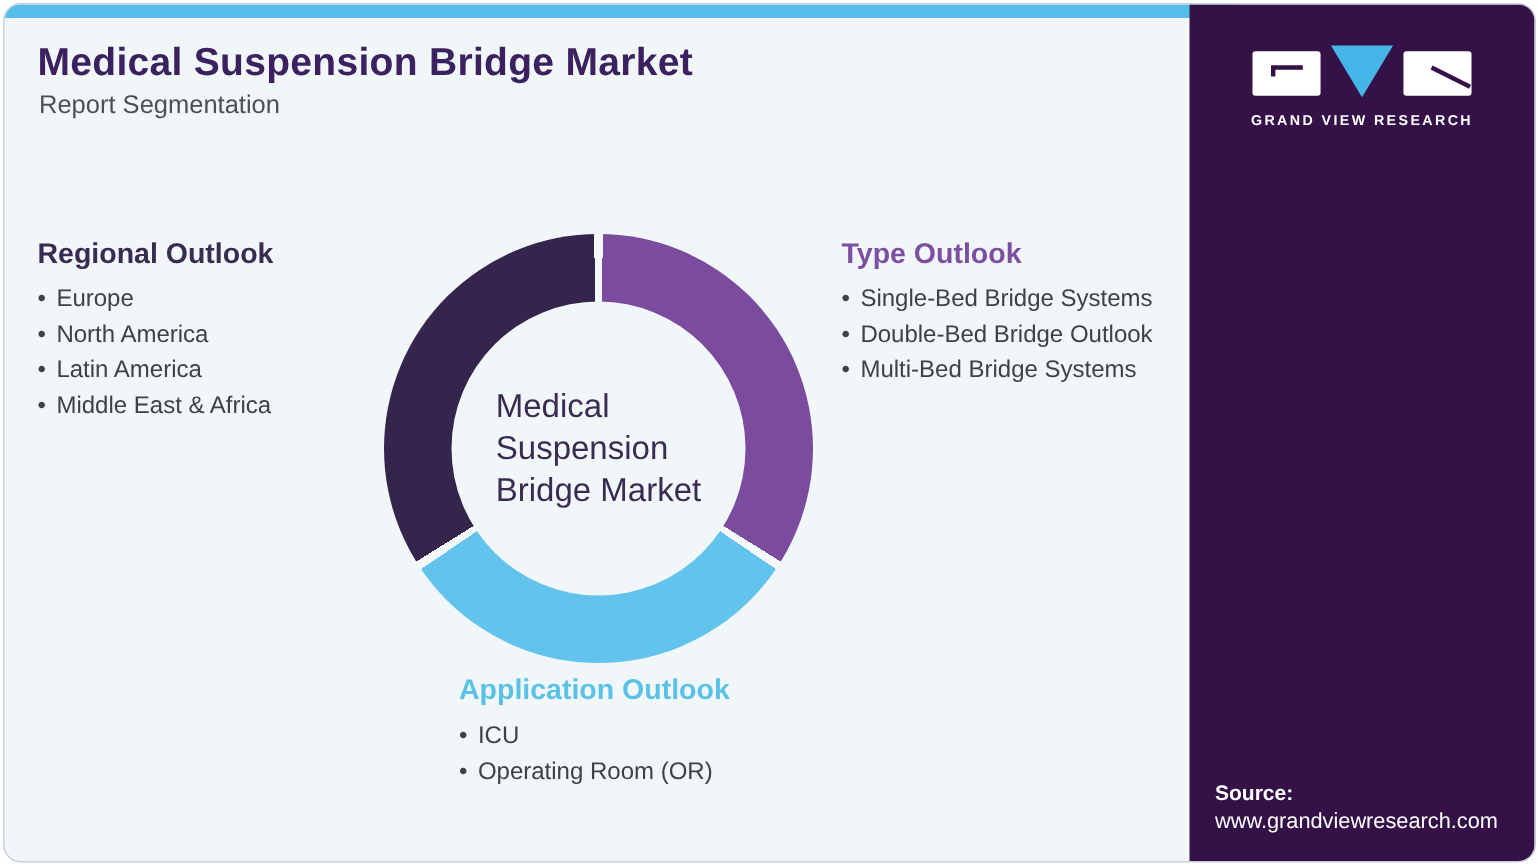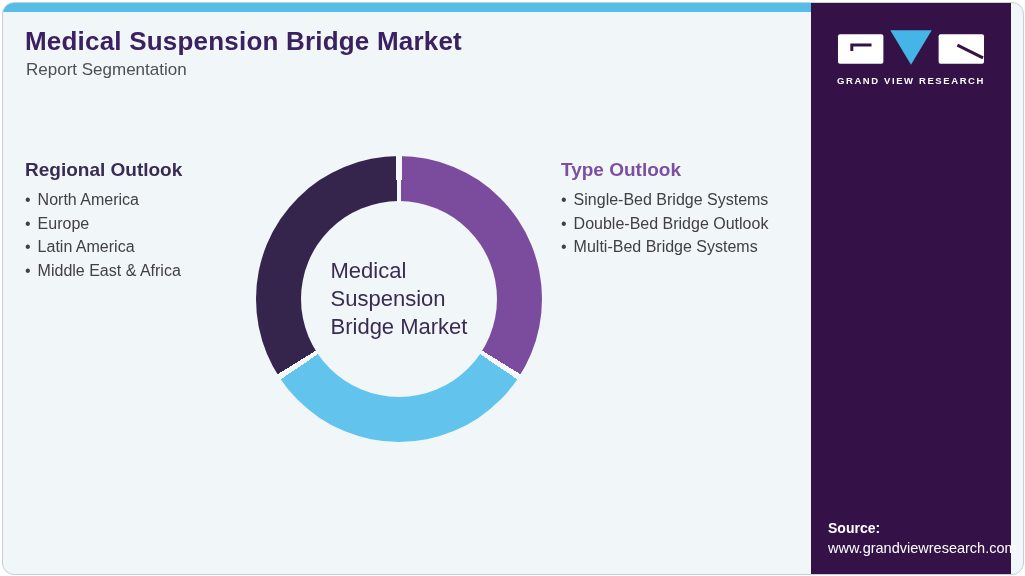--- a/index.html
+++ b/index.html
@@ -87,22 +87,22 @@
   .donut-center-label {
     font-size: 22px;
     line-height: 28px;
     text-align: left;
     color: var(--center-label);
     white-space: pre-line;
   }
   
   .sidebar {
     position: absolute;
-    right: 12px; top: 0;
-    width: 200px; height: 100%;
+    right: 0; top: 0;
+    width: 230px; height: 100%;
     background: var(--sidebar-bg);
     color: #ffffff;
   }
   .logo {
     margin-top: 27px;
     text-align: center;
   }
   .logo svg { display: block; margin: 0 auto; }
   .logo-text {
     margin-top: 7px;
@@ -153,36 +153,43 @@
 <div class="card">
 
   <div class="topbar"></div>
 
   <h1 class="page-title">Medical Suspension Bridge Market</h1>
   <div class="page-subtitle">Report Segmentation</div>
 
   <section class="outlook regional">
     <h2>Regional Outlook</h2>
     <ul>
+        <li>Europe</li>
         <li>North America</li>
-        <li>Europe</li>
         <li>Latin America</li>
         <li>Middle East &amp; Africa</li>
       </ul>
   </section>
 
   <section class="outlook type">
     <h2>Type Outlook</h2>
     <ul>
         <li>Single-Bed Bridge Systems</li>
         <li>Double-Bed Bridge Outlook</li>
         <li>Multi-Bed Bridge Systems</li>
       </ul>
   </section>
 
+  <section class="outlook application">
+    <h2>Application Outlook</h2>
+    <ul>
+        <li>ICU</li>
+        <li>Operating Room (OR)</li>
+      </ul>
+  </section>
 
   <div class="donut" style="background: conic-gradient(rgb(244, 248, 251) 0deg, rgb(244, 248, 251) 1.2deg, rgb(123, 75, 158) 1.2deg, rgb(123, 75, 158) 121.8deg, rgb(244, 248, 251) 121.8deg, rgb(244, 248, 251) 123deg, rgb(244, 248, 251) 123deg, rgb(244, 248, 251) 124.2deg, rgb(98, 196, 236) 124.2deg, rgb(98, 196, 236) 235.8deg, rgb(244, 248, 251) 235.8deg, rgb(244, 248, 251) 237deg, rgb(244, 248, 251) 237deg, rgb(244, 248, 251) 238.2deg, rgb(53, 37, 76) 238.2deg, rgb(53, 37, 76) 358.8deg, rgb(244, 248, 251) 358.8deg, rgb(244, 248, 251) 360deg);">
     <div class="donut-hole">
       <div class="donut-center-label">Medical
 Suspension
 Bridge Market</div>
     </div>
   </div>
 
   <aside class="sidebar">

